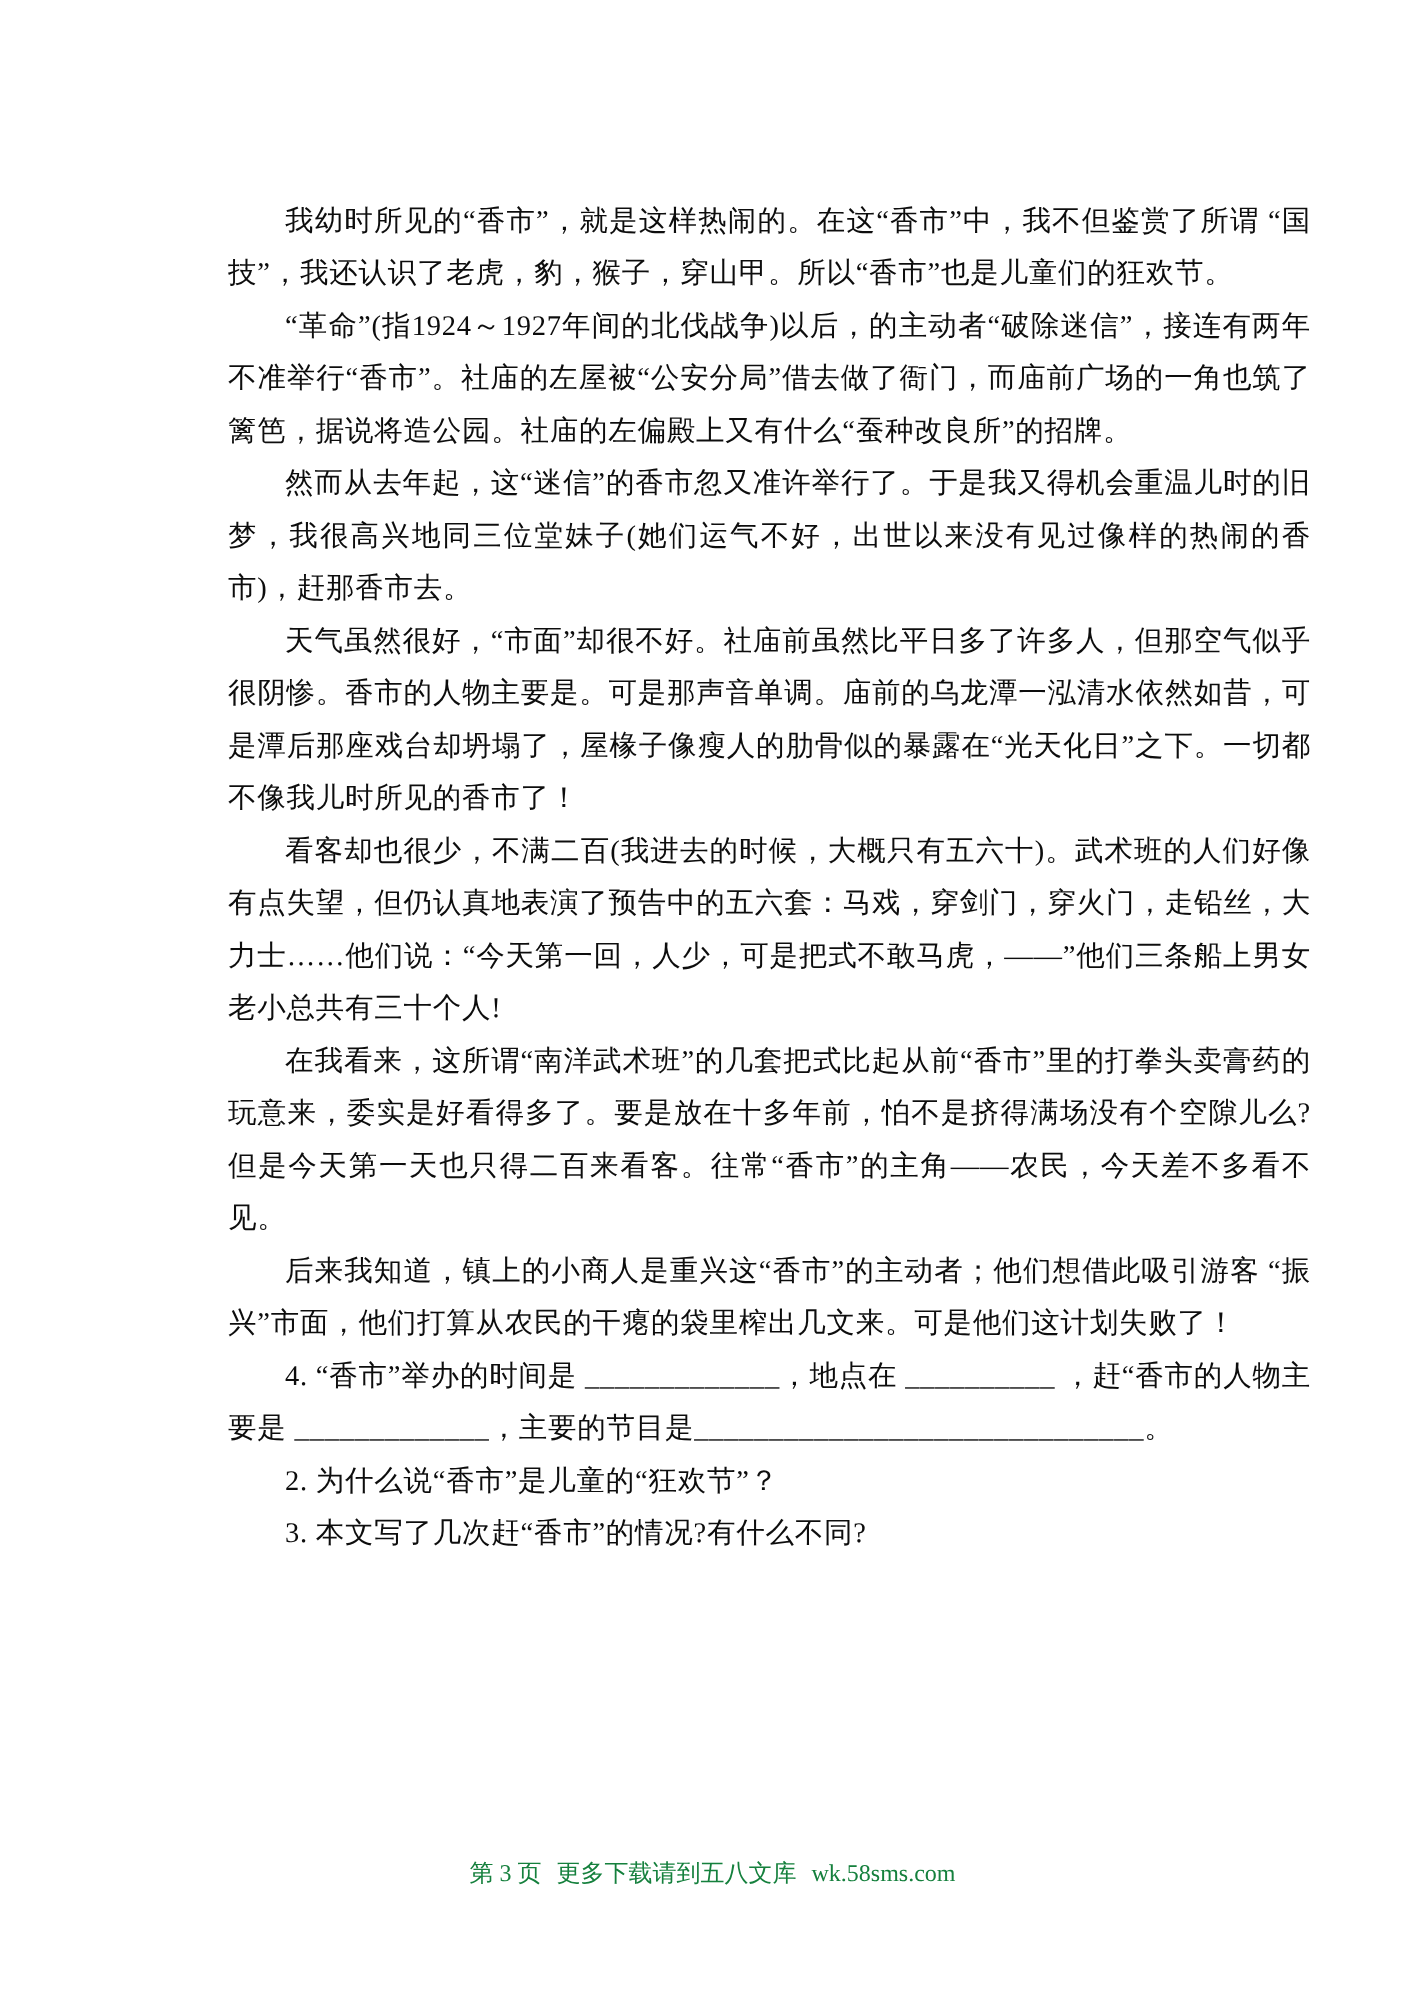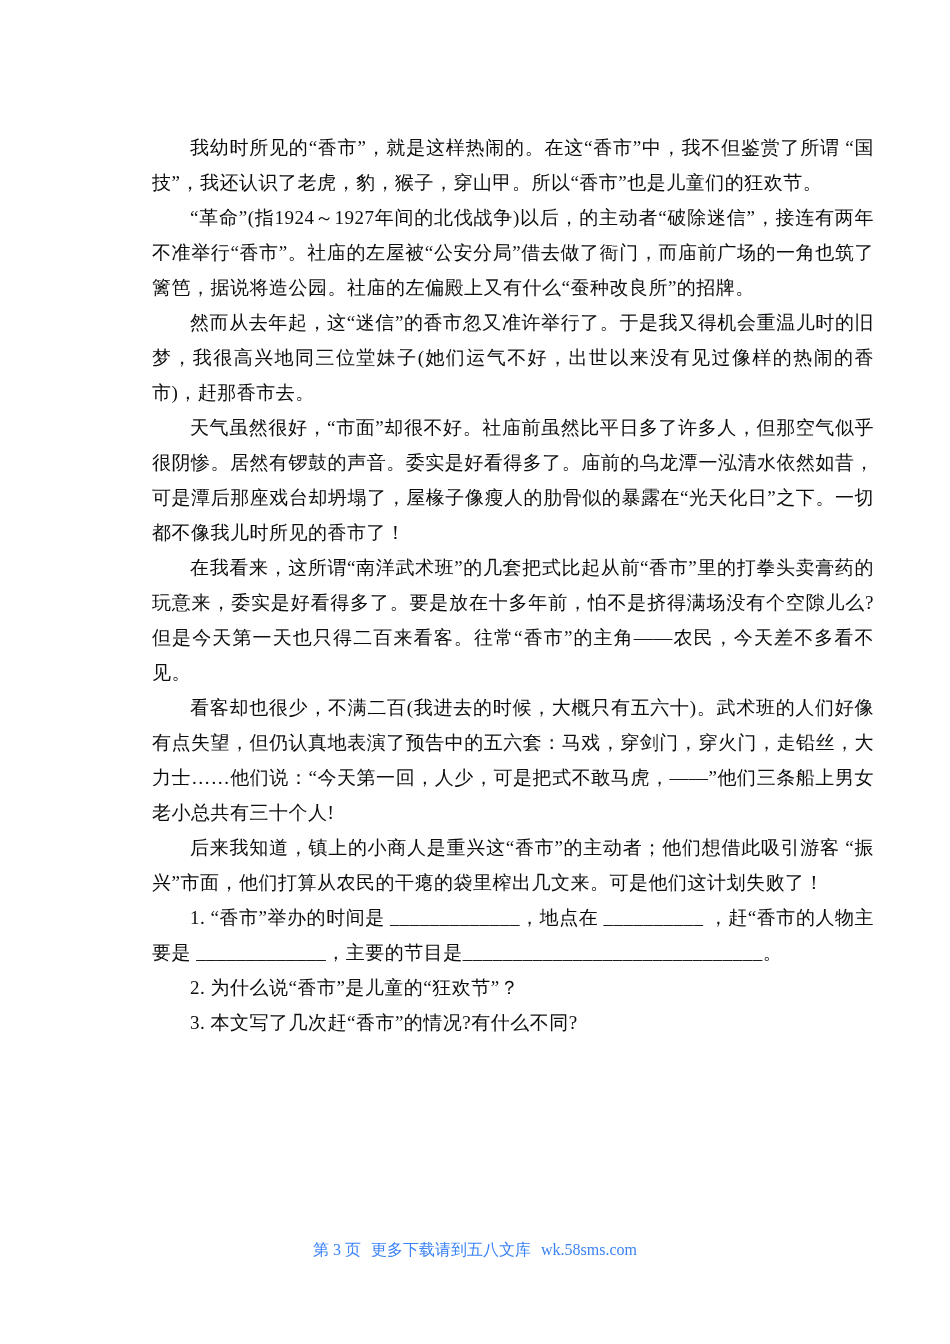--- a/index.html
+++ b/index.html
@@ -38,37 +38,37 @@
     word-break: break-all;
   }
   .footer {
     position: absolute;
     top: 1239px;
     left: 0;
     width: 950px;
     text-align: center;
     font-size: 16px;
     line-height: 22px;
-    color: #3b82f6;
+    color: #15803d;
   }
   .footer span { margin: 0 3px; }
 </style>
 </head>
 <body>
 
 <div class="page">
   <div class="content">
     <p class="para">我幼时所见的“香市”，就是这样热闹的。在这“香市”中，我不但鉴赏了所谓 “国技”，我还认识了老虎，豹，猴子，穿山甲。所以“香市”也是儿童们的狂欢节。</p>
     <p class="para">“革命”(指1924～1927年间的北伐战争)以后，的主动者“破除迷信”，接连有两年不准举行“香市”。社庙的左屋被“公安分局”借去做了衙门，而庙前广场的一角也筑了篱笆，据说将造公园。社庙的左偏殿上又有什么“蚕种改良所”的招牌。</p>
     <p class="para">然而从去年起，这“迷信”的香市忽又准许举行了。于是我又得机会重温儿时的旧梦，我很高兴地同三位堂妹子(她们运气不好，出世以来没有见过像样的热闹的香市)，赶那香市去。</p>
-    <p class="para">天气虽然很好，“市面”却很不好。社庙前虽然比平日多了许多人，但那空气似乎很阴惨。居然有锣鼓的声音。委实是好看得多了。庙前的乌龙潭一泓清水依然如昔，可是潭后那座戏台却坍塌了，屋椽子像瘦人的肋骨似的暴露在“光天化日”之下。一切都不像我儿时所见的香市了！</p>
+    <p class="para">天气虽然很好，“市面”却很不好。社庙前虽然比平日多了许多人，但那空气似乎很阴惨。香市的人物主要是。可是那声音单调。庙前的乌龙潭一泓清水依然如昔，可是潭后那座戏台却坍塌了，屋椽子像瘦人的肋骨似的暴露在“光天化日”之下。一切都不像我儿时所见的香市了！</p>
+    <p class="para">看客却也很少，不满二百(我进去的时候，大概只有五六十)。武术班的人们好像有点失望，但仍认真地表演了预告中的五六套：马戏，穿剑门，穿火门，走铅丝，大力士……他们说：“今天第一回，人少，可是把式不敢马虎，——”他们三条船上男女老小总共有三十个人!</p>
     <p class="para">在我看来，这所谓“南洋武术班”的几套把式比起从前“香市”里的打拳头卖膏药的玩意来，委实是好看得多了。要是放在十多年前，怕不是挤得满场没有个空隙儿么?但是今天第一天也只得二百来看客。往常“香市”的主角——农民，今天差不多看不见。</p>
-    <p class="para">看客却也很少，不满二百(我进去的时候，大概只有五六十)。武术班的人们好像有点失望，但仍认真地表演了预告中的五六套：马戏，穿剑门，穿火门，走铅丝，大力士……他们说：“今天第一回，人少，可是把式不敢马虎，——”他们三条船上男女老小总共有三十个人!</p>
     <p class="para">后来我知道，镇上的小商人是重兴这“香市”的主动者；他们想借此吸引游客 “振兴”市面，他们打算从农民的干瘪的袋里榨出几文来。可是他们这计划失败了！</p>
-    <p class="para">1. “香市”举办的时间是 _____________，地点在 __________ ，赶“香市的人物主要是 _____________，主要的节目是______________________________。</p>
+    <p class="para">4. “香市”举办的时间是 _____________，地点在 __________ ，赶“香市的人物主要是 _____________，主要的节目是______________________________。</p>
     <p class="para">2. 为什么说“香市”是儿童的“狂欢节”？</p>
     <p class="para">3. 本文写了几次赶“香市”的情况?有什么不同?</p>
   </div>
 
   <div class="footer">
     <span>第 3 页</span>
     <span>更多下载请到五八文库</span>
     <span>wk.58sms.com</span>
   </div>
 </div>

